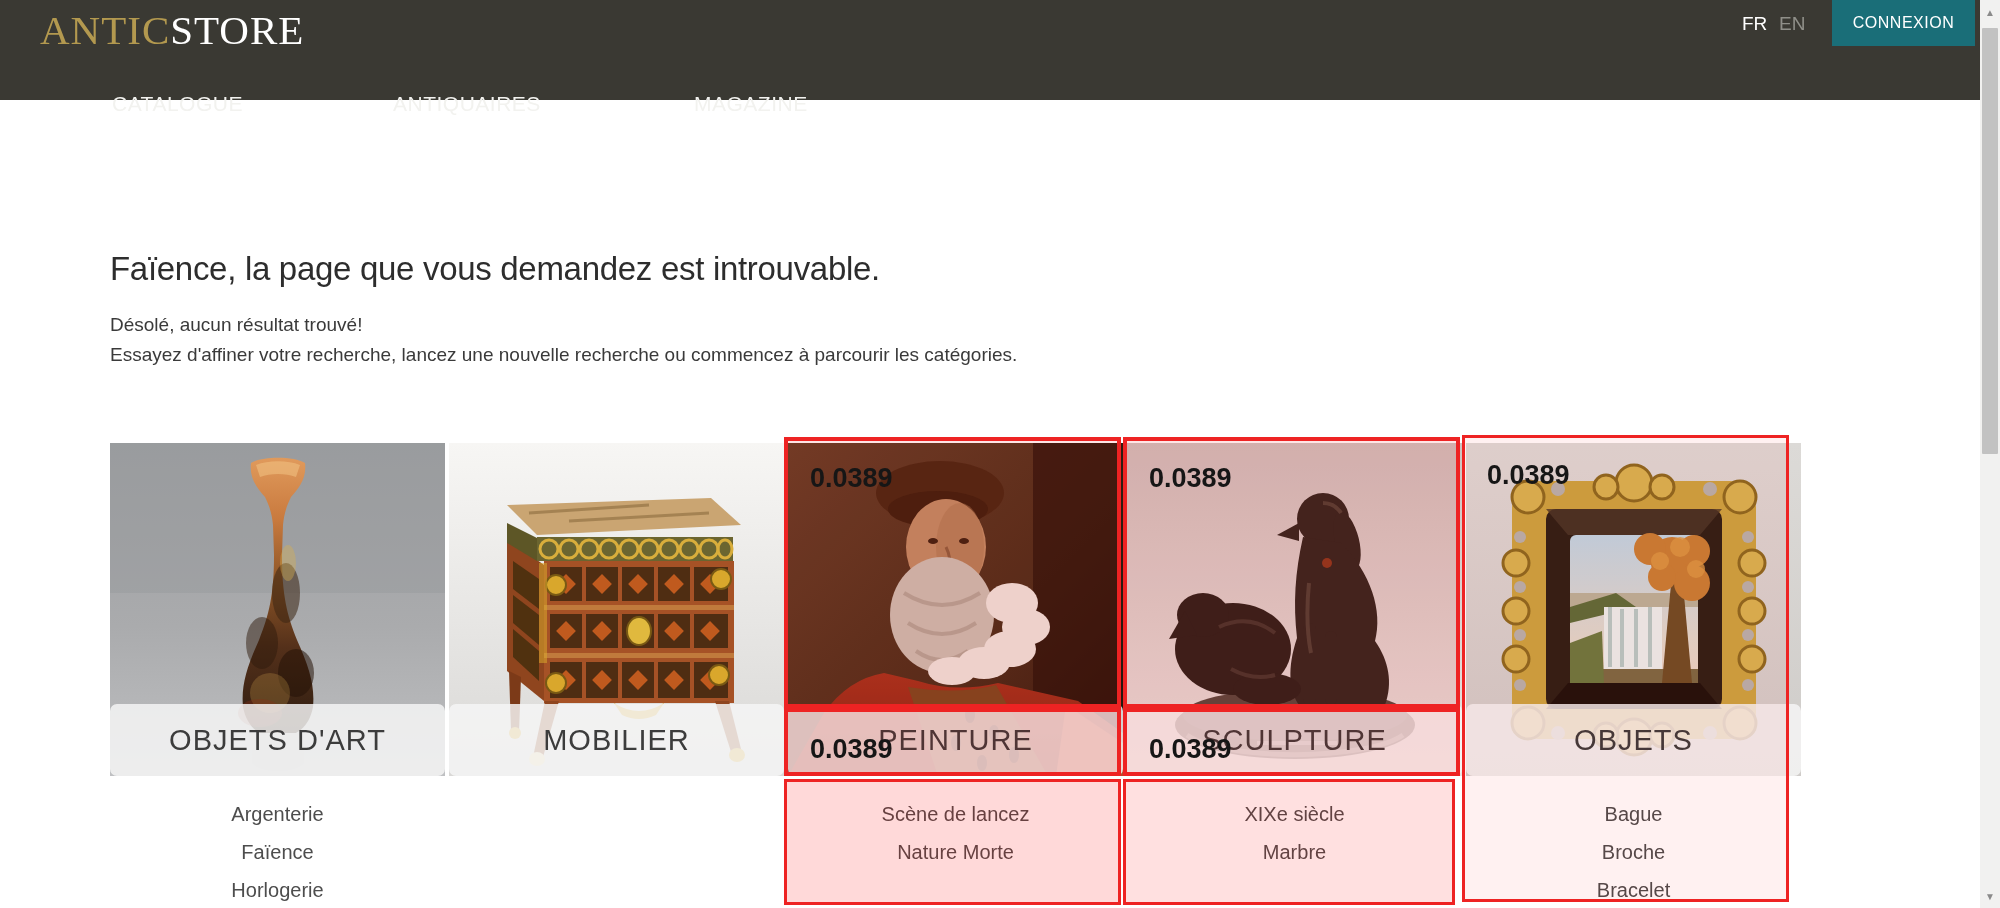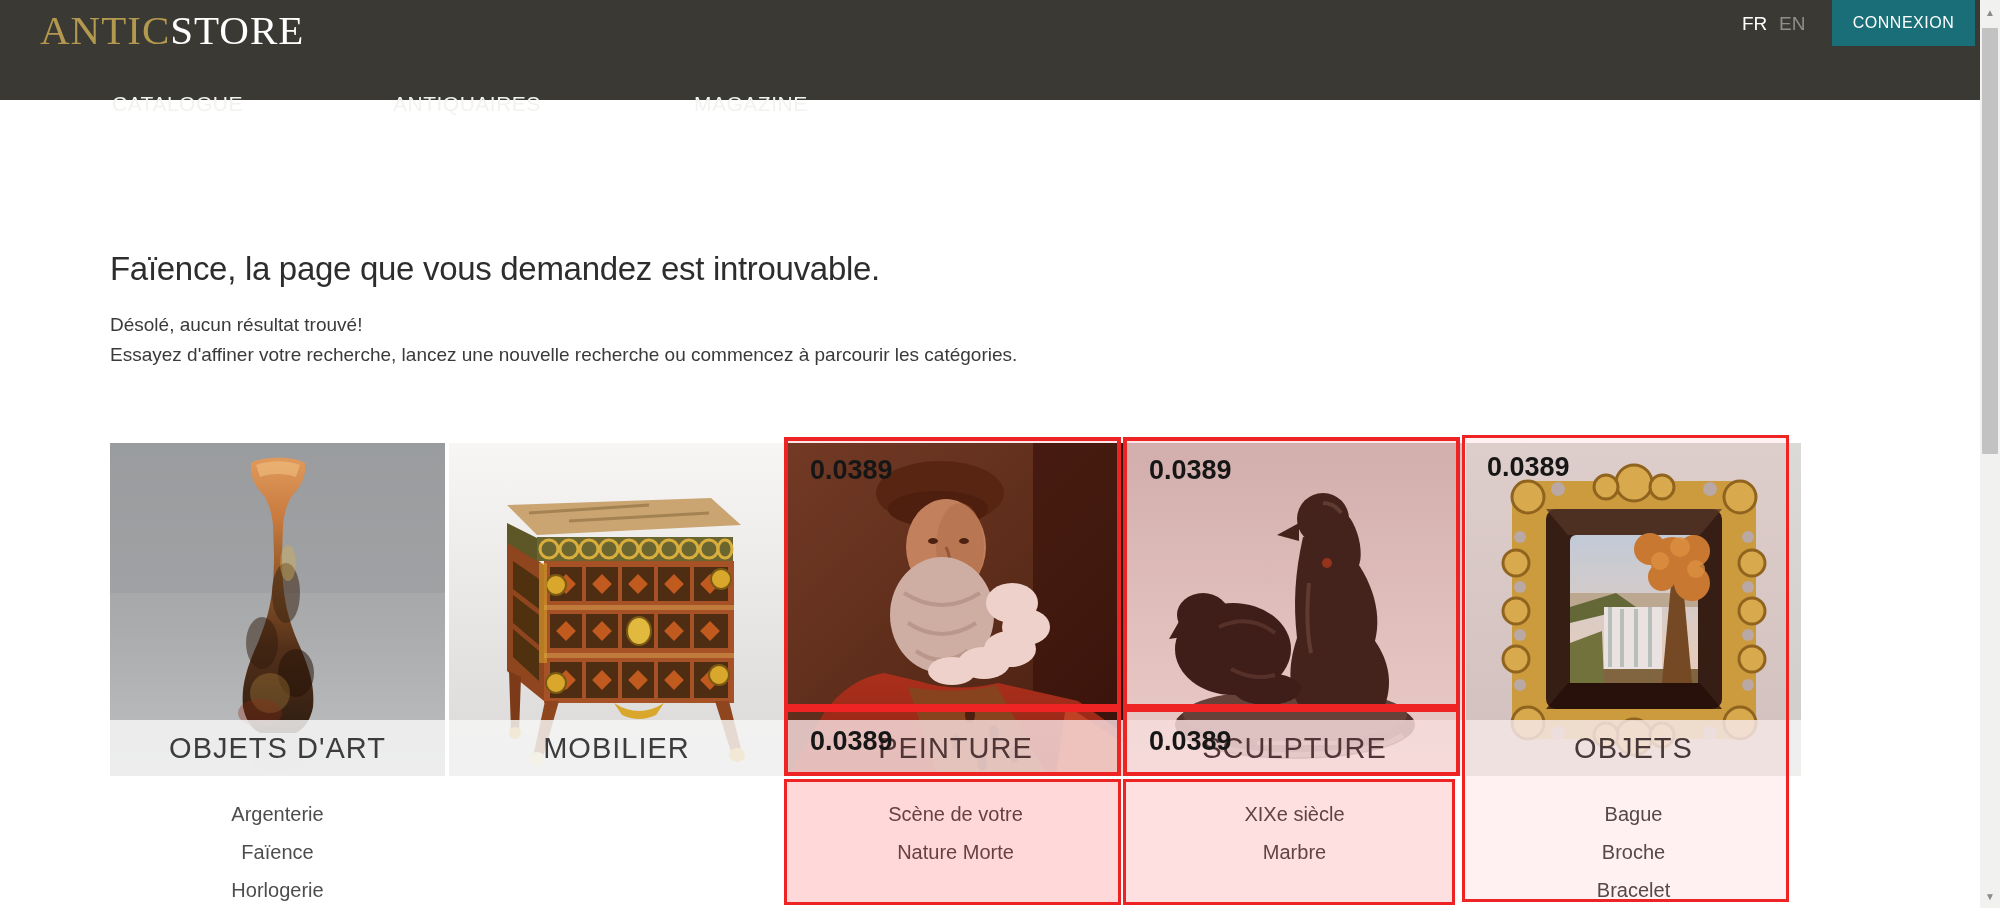--- a/index.html
+++ b/index.html
@@ -28,31 +28,31 @@
   .h1 { position:absolute; left:110px; top:250px; font-size:33px; font-weight:500; color:#2d2d2d; letter-spacing:-.3px; }
   .p1 { position:absolute; left:110px; top:314px; font-size:19px; color:#3a3a3a; }
   .p2 { position:absolute; left:110px; top:344px; font-size:19px; color:#3a3a3a; }
 
   
   .card { position:absolute; top:443px; width:335px; }
   .card-0{left:110px}.card-1{left:449px}.card-2{left:788px}.card-3{left:1127px}.card-4{left:1466px}
   .card-media { position:relative; width:335px; height:333px; overflow:hidden; cursor:pointer; }
   .card-media svg { display:block; }
   .card-titleband {
-    position:absolute; left:0; right:0; bottom:0; height:56px;
+    position:absolute; left:0; right:0; bottom:0; height:72px;
     background:rgba(246,246,246,.84);
     display:flex; align-items:center; justify-content:center;
-    font-size:29px; color:#3c3c3c; letter-spacing:1px;
+    font-size:29px; color:#3c3c3c; letter-spacing:1px;border-radius:7px;
   }
   .card-links { padding-top:19px; }
   .card-link { height:38px; line-height:38px; text-align:center; font-size:20px; color:#4d4d4d; cursor:pointer; }
 
   
   .det { position:absolute; border:4px solid #ee2323; background:rgba(255,0,0,.10); pointer-events:none; }
-  .det-label { display:inline-block; margin:16px 0 0 22px; font-size:27px; font-weight:bold; color:#161616; line-height:1; }
+  .det-label { display:inline-block; margin:24px 0 0 22px; font-size:27px; font-weight:bold; color:#161616; line-height:1; }
   .det-pe-img { left:784px;  top:437px; width:337px; height:271px; }
   .det-pe-ttl { left:784px;  top:708px; width:337px; height:68px; }
   .det-pe-lnk { left:784px;  top:779px; width:337px; height:126px; border-width:3px; background:rgba(255,0,0,.15); }
   .det-sc-img { left:1123px; top:437px; width:337px; height:271px; }
   .det-sc-ttl { left:1123px; top:708px; width:337px; height:68px; }
   .det-sc-lnk { left:1123px; top:779px; width:332px; height:126px; border-width:3px; background:rgba(255,0,0,.12); }
   .det-bj-card{ left:1462px; top:435px; width:327px; height:467px; border-width:3px; background:rgba(255,0,0,.055); }
 
   
   .scrollbar { position:absolute; right:0; top:0; width:20px; height:908px; background:#f1f1f0; }
@@ -261,21 +261,21 @@
             <ellipse cx="206" cy="290" rx="5" ry="8"></ellipse>
           <ellipse cx="168" cy="300" rx="5" ry="8"></ellipse>
             <ellipse cx="226" cy="312" rx="5" ry="8"></ellipse>
           <ellipse cx="194" cy="320" rx="5" ry="8"></ellipse>
         </g>
         <path d="M278,262 L335,300 L335,333 L268,333 Z" fill="#b84a2a"></path>
       </svg>
       <div class="card-titleband">PEINTURE</div>
     </div>
     <div class="card-links">
-      <div class="card-link">Scène de votre</div>
+      <div class="card-link">Scène de lancez</div>
       <div class="card-link">Nature Morte</div>
     </div>
   </div>
 
   <div class="card card-3">
     <div class="card-media">
       <svg width="335" height="333" viewBox="0 0 335 333">
         <defs>
           <linearGradient id="sbg" x1="0" y1="0" x2="0" y2="1">
             <stop offset="0" stop-color="#cdc3c0"></stop>

